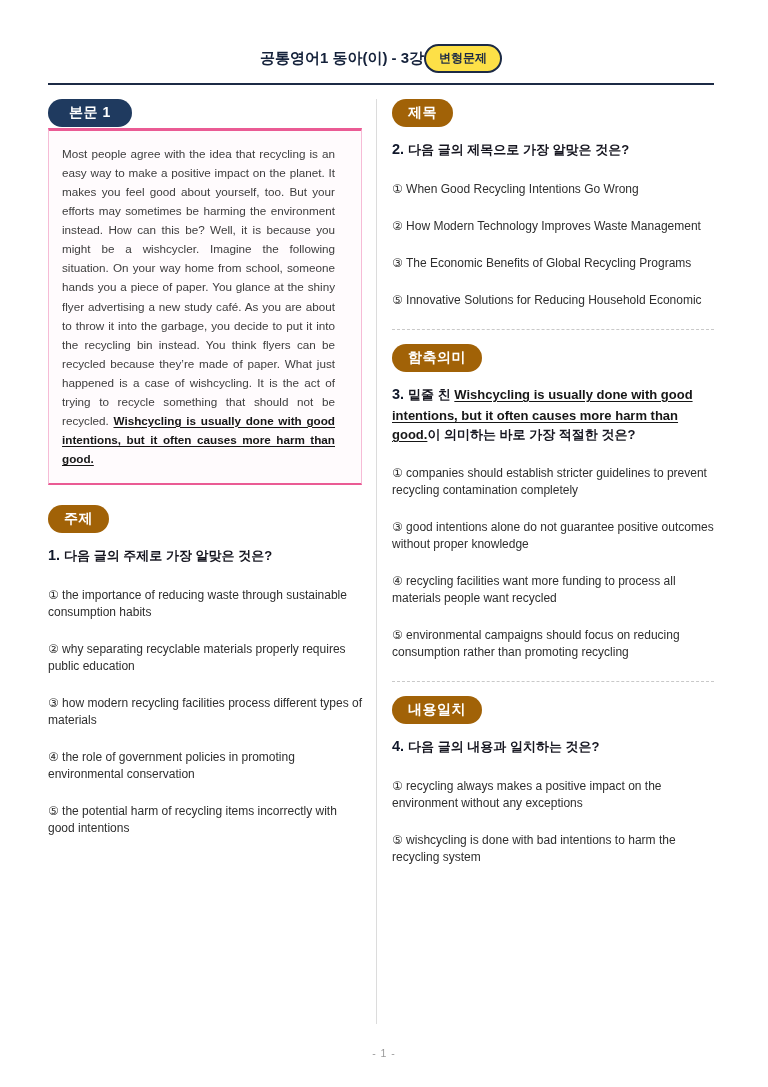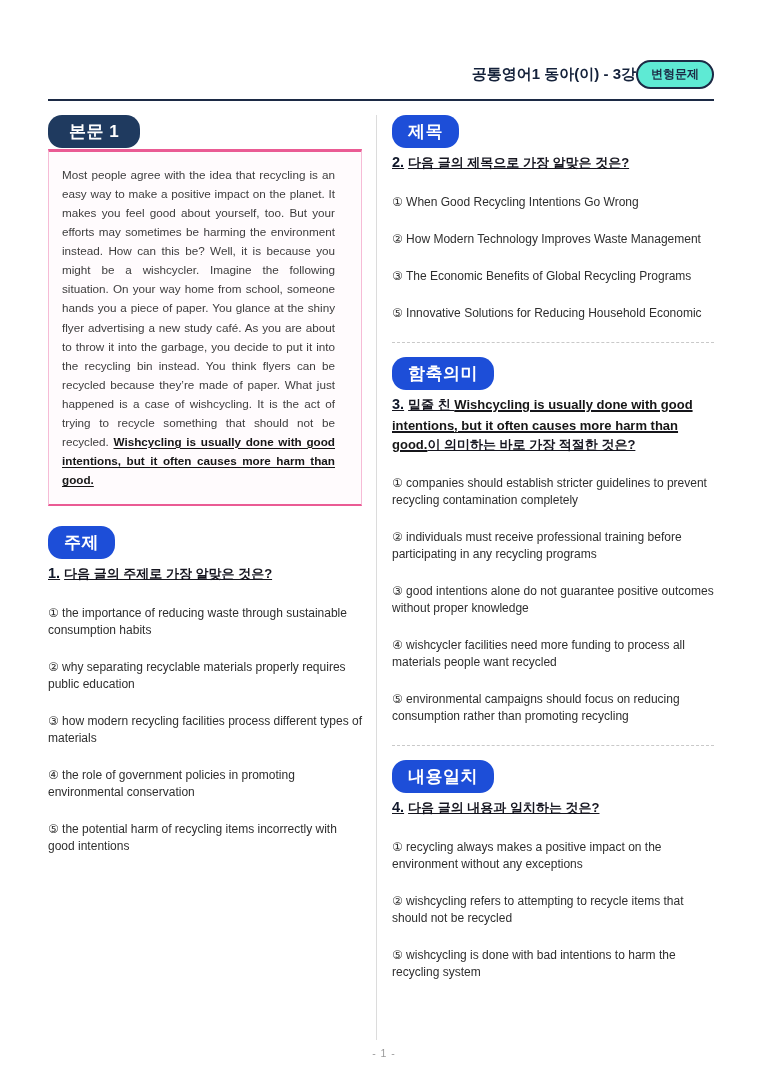--- a/index.html
+++ b/index.html
@@ -10,69 +10,68 @@
   }
   .page {
     position:relative;
     width:768px; height:1087px;
     background:#ffffff;
     padding:44px 54px 0 48px;
     overflow:hidden;
   }
   
   .header {
-    display:flex; align-items:center; justify-content:flex-end;
+    display:flex; align-items:center; justify-content:center;
     padding-bottom:10px;
     border-bottom:2.5px solid #1c2a45;
-    margin-top:16px;
   }
   .header-title {
     font-size:15px; font-weight:700; color:#14213a;
   }
   .header-badge {
     font-size:12px; font-weight:700; color:#1c2a45;
     border:2px solid #1c2a45; border-radius:16px;
-    padding:4px 13px; background:#5eead4;
+    padding:4px 13px; background:#fde047;
   }
   
   .columns {
     display:flex; margin-top:14px; min-height:925px;
   }
   .col-left  { width:328px; flex:none; padding-right:14px; }
   .col-right { flex:1; border-left:1px solid #dcdcdc; padding-left:15px; }
   
   .badge {
     display:inline-block;
-    font-size:17px; font-weight:700; color:#ffffff;
+    font-size:14px; font-weight:700; color:#ffffff;
     border-radius:14px; padding:5px 16px;
     letter-spacing:.5px;
   }
   .badge.navy { background:#1f3a5f; padding:5px 21px; }
-  .badge.pink { background:#1d4ed8; }
+  .badge.pink { background:#a16207; }
   
   .passage-box {
     margin-top:1px;
     background:#fffbfd;
     border:1px solid #f6bcd6;
     border-top:3px solid #ea5b94;
     border-bottom:2px solid #ea5b94;
     padding:13px 26px 15px 13px;
     font-size:11.7px; line-height:1.63;
     color:#3d3d3d;
     text-align:justify;
   }
   .bold-underline {
     font-weight:700; color:#161616;
     text-decoration:underline;
     text-underline-offset:2px;
   }
   
   .q-block { margin-top:20px; }
   .q-block.first-right { margin-top:0; }
-  .q-head { margin-top:4px; font-size:13px; font-weight:700; color:#15151f; line-height:1.5;text-decoration:underline; }
+  .q-head { margin-top:12px; font-size:13px; font-weight:700; color:#15151f; line-height:1.5; }
   .q-num  { font-size:14.5px; font-weight:700; color:#10182b; margin-right:4px; }
   .options { margin-top:8px; }
   .option {
     font-size:12px; line-height:1.42; color:#2e2e2e;
     margin:20px 0;
   }
   .dashed-sep {
     border:none; border-top:1.5px dashed #c9c9c9;
     margin:13px 0 14px 0;
   }
@@ -136,37 +135,35 @@
 
       <hr class="dashed-sep">
 
       <div class="q-block first-right">
         <span class="badge pink">함축의미</span>
         <div class="q-head">
           <span class="q-num">3.</span><span><span>밑줄 친 </span><span class="bold-underline">Wishcycling is usually done with good intentions, but it often causes more harm than good.</span><span>이 의미하는 바로 가장 적절한 것은?</span></span>
         </div>
         <div class="options">
           <div class="option">① companies should establish stricter guidelines to prevent recycling contamination completely</div>
-          <div class="option">② individuals must receive professional training before participating in any recycling programs</div>
           <div class="option">③ good intentions alone do not guarantee positive outcomes without proper knowledge</div>
-          <div class="option">④ wishcycler facilities need more funding to process all materials people want recycled</div>
+          <div class="option">④ recycling facilities want more funding to process all materials people want recycled</div>
           <div class="option">⑤ environmental campaigns should focus on reducing consumption rather than promoting recycling</div>
         </div>
       </div>
 
       <hr class="dashed-sep">
 
       <div class="q-block first-right">
         <span class="badge pink">내용일치</span>
         <div class="q-head">
           <span class="q-num">4.</span><span>다음 글의 내용과 일치하는 것은?</span>
         </div>
         <div class="options">
           <div class="option">① recycling always makes a positive impact on the environment without any exceptions</div>
-          <div class="option">② wishcycling refers to attempting to recycle items that should not be recycled</div>
           <div class="option">⑤ wishcycling is done with bad intentions to harm the recycling system</div>
         </div>
       </div>
 
     </div>
   </div>
 
   <div class="footer">- 1 -</div>
 
 </div>

